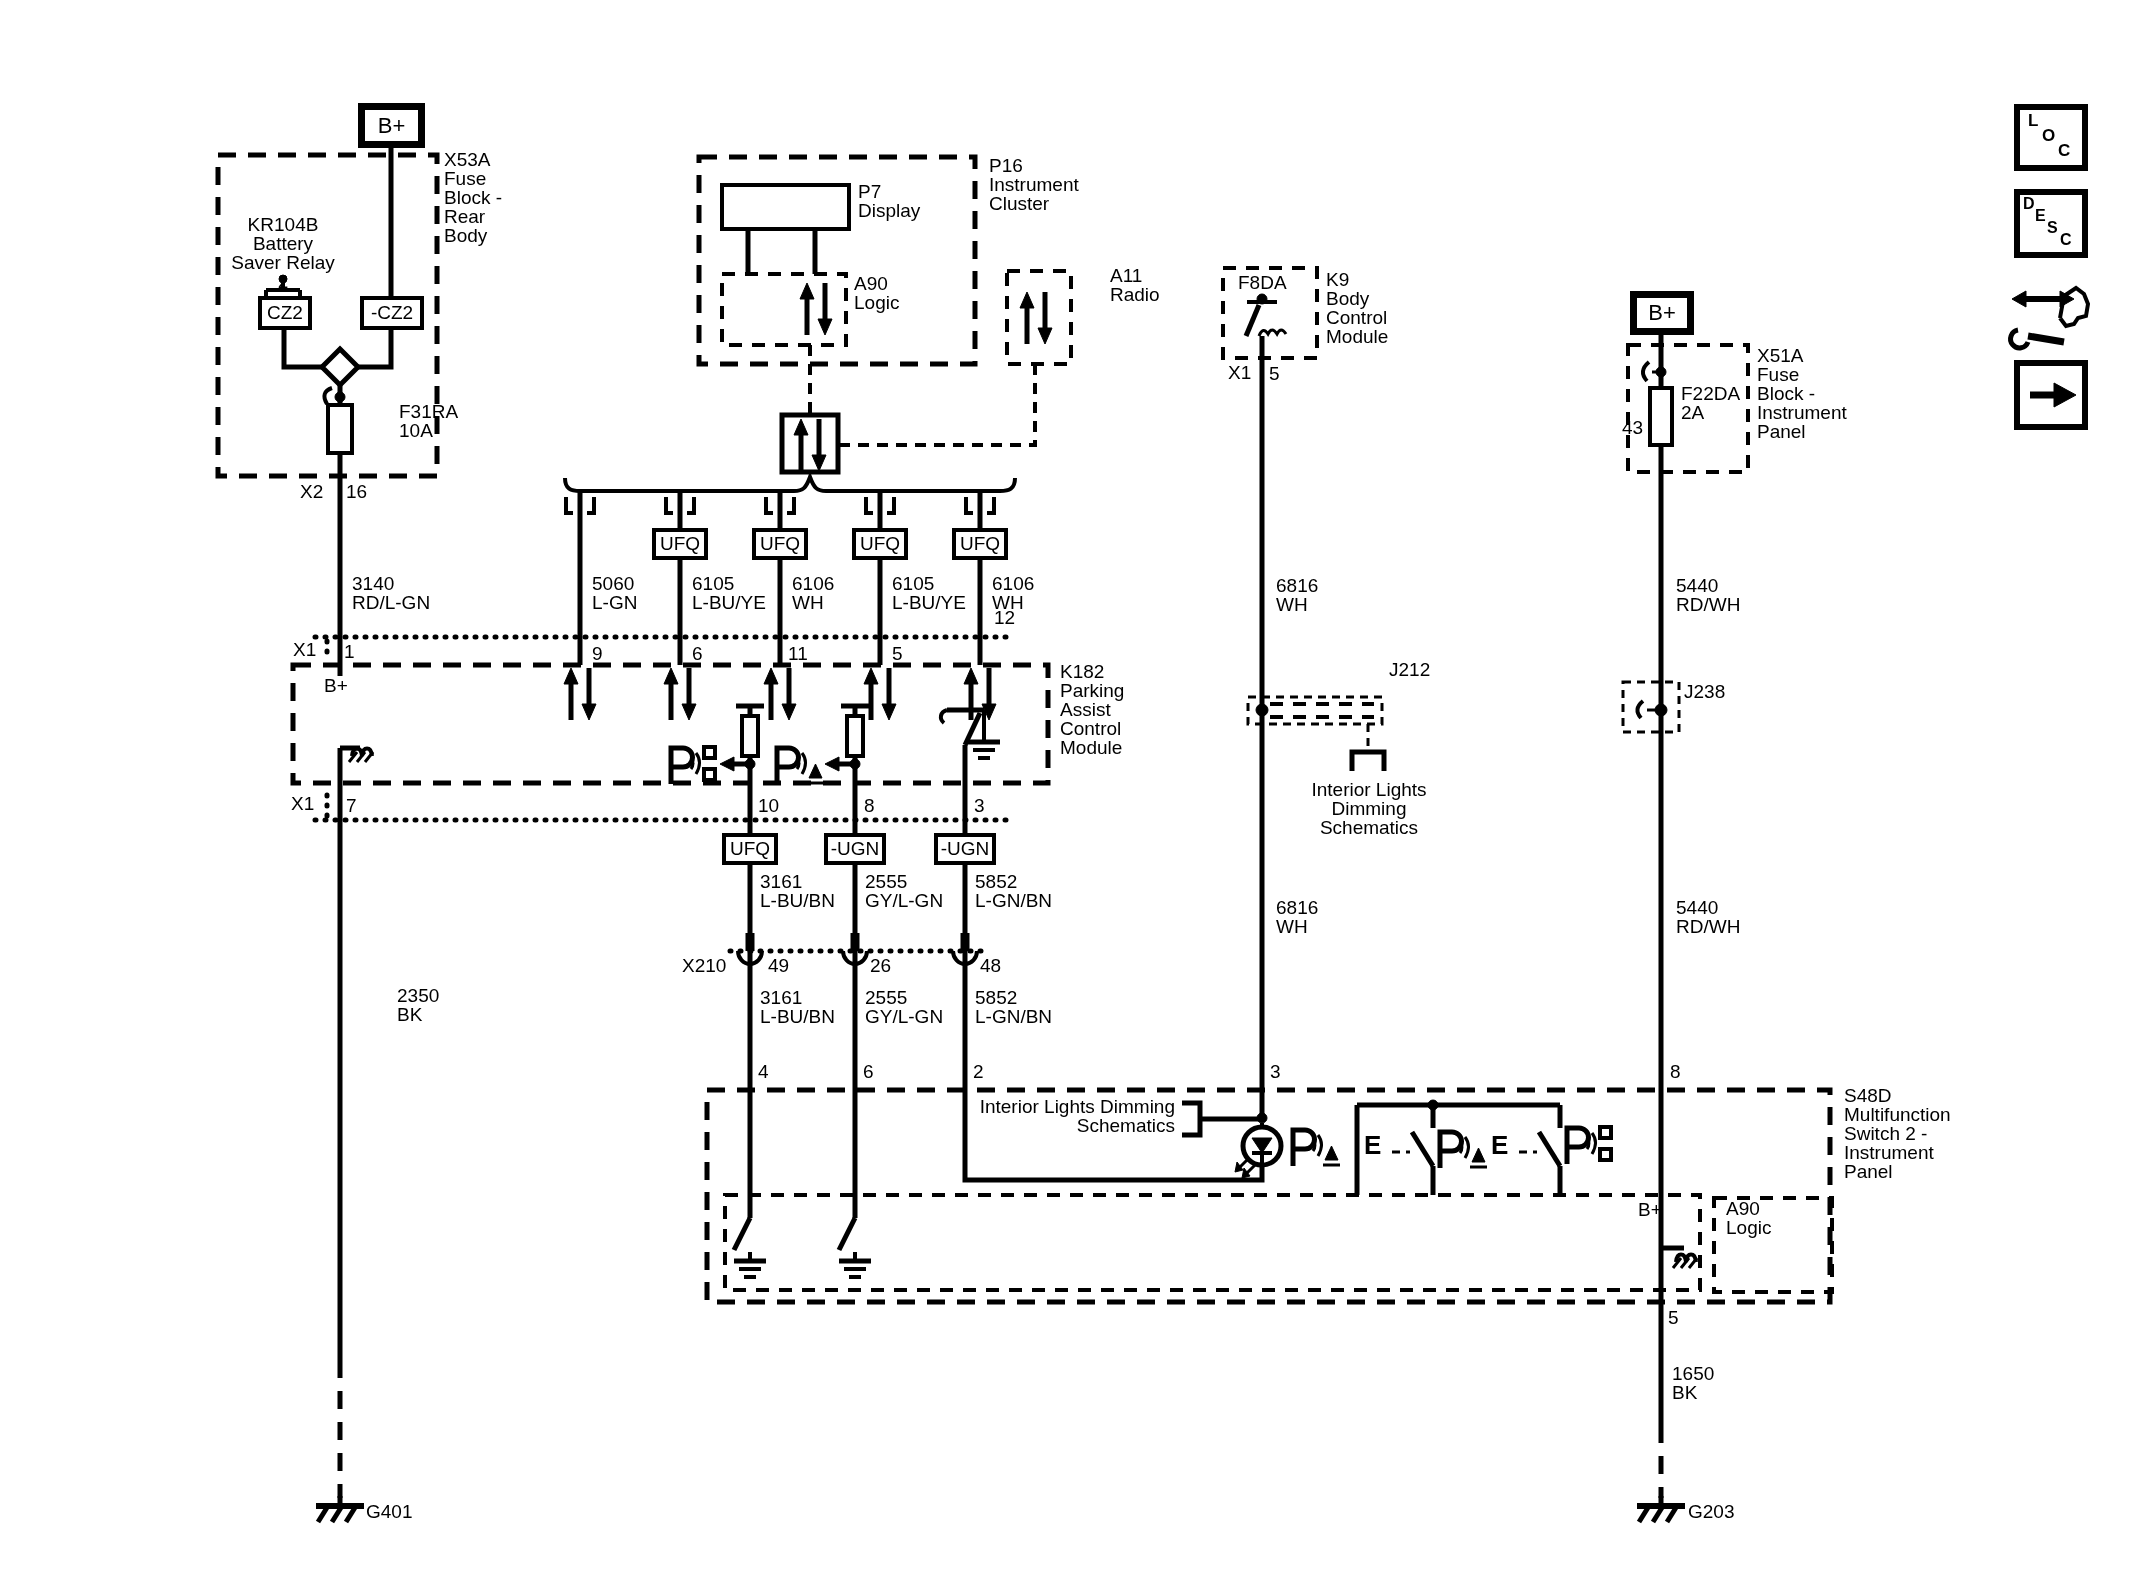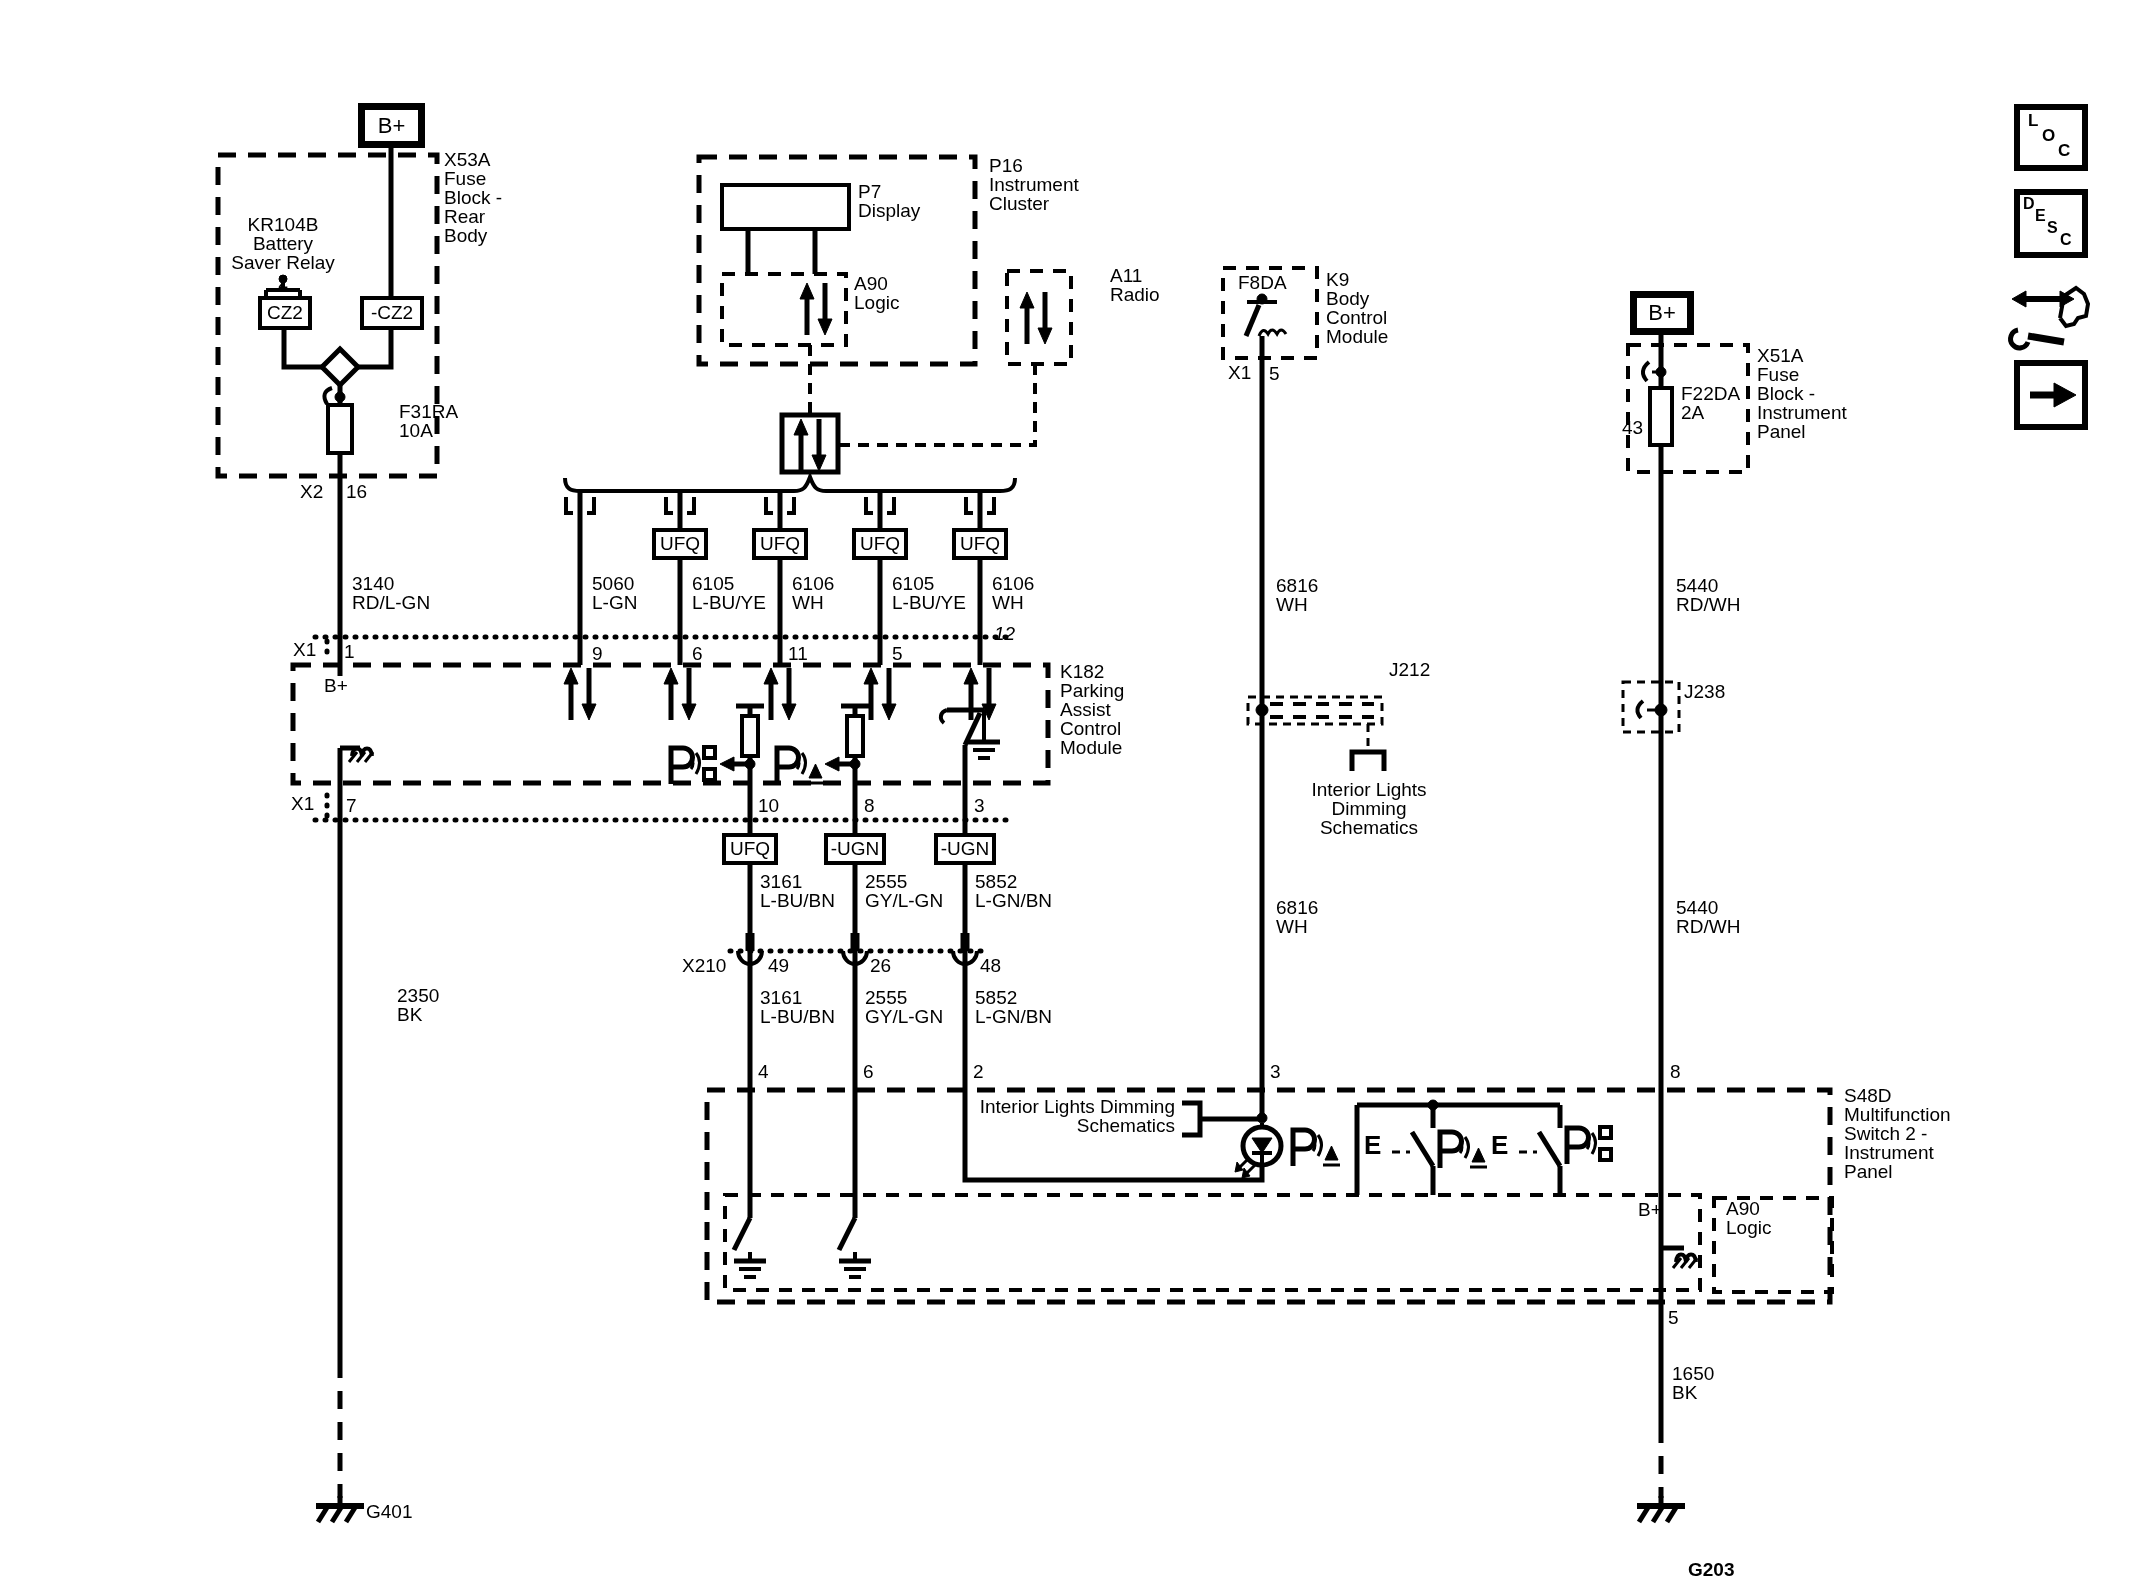--- a/index.html
+++ b/index.html
@@ -315,21 +315,21 @@
     <div class="lbl" style="left: 346px; top: 482px;">16</div>
     <div class="lbl" style="left: 352px; top: 574px;">3140
 RD/L-GN</div>
     <div class="lbl" style="left: 293px; top: 640px;">X1</div>
     <div class="lbl" style="left: 344px; top: 642px;">1</div>
     <div class="lbl" style="left: 324px; top: 676px;">B+</div>
     <div class="lbl" style="left: 592px; top: 644px;">9</div>
     <div class="lbl" style="left: 692px; top: 644px;">6</div>
     <div class="lbl" style="left: 788px; top: 644px;">11</div>
     <div class="lbl" style="left: 892px; top: 644px;">5</div>
-    <div class="lbl" style="left: 994px; top: 624px; font-style: italic;">12</div>
+    <div class="lbl" style="left: 994px; top: 608px;">12</div>
     <div class="lbl" style="left: 592px; top: 574px;">5060
 L-GN</div>
     <div class="lbl" style="left: 692px; top: 574px;">6105
 L-BU/YE</div>
     <div class="lbl" style="left: 792px; top: 574px;">6106
 WH</div>
     <div class="lbl" style="left: 892px; top: 574px;">6105
 L-BU/YE</div>
     <div class="lbl" style="left: 992px; top: 574px;">6106
 WH</div>
@@ -410,21 +410,21 @@
 Instrument
 Panel</div>
     <div class="lbl" style="left: 903px; top: 1097px; width: 272px; text-align: right;">Interior Lights Dimming
 Schematics</div>
     <div class="lbl" style="left: 1726px; top: 1199px;">A90
 Logic</div>
     <div class="lbl" style="left: 1638px; top: 1200px;">B+</div>
     <div class="lbl" style="left: 1668px; top: 1308px;">5</div>
     <div class="lbl" style="left: 1672px; top: 1364px;">1650
 BK</div>
-    <div class="lbl" style="left: 1688px; top: 1560px; font-weight: bold;">G203</div>
+    <div class="lbl" style="left: 1688px; top: 1502px;">G203</div>
     <div class="lbl" style="left: 1364px; top: 1132px; font-size: 26px; line-height: 26px; font-weight: bold;">E</div>
     <div class="lbl" style="left: 1491px; top: 1132px; font-size: 26px; line-height: 26px; font-weight: bold;">E</div>
     <div class="lbl" style="left: 2028px; top: 112px; font-size: 17px; line-height: 17px; font-weight: bold;">L</div>
     <div class="lbl" style="left: 2042px; top: 127px; font-size: 17px; line-height: 17px; font-weight: bold;">O</div>
     <div class="lbl" style="left: 2058px; top: 142px; font-size: 17px; line-height: 17px; font-weight: bold;">C</div>
     <div class="lbl" style="left: 2023px; top: 196px; font-size: 16px; line-height: 16px; font-weight: bold;">D</div>
     <div class="lbl" style="left: 2035px; top: 208px; font-size: 16px; line-height: 16px; font-weight: bold;">E</div>
     <div class="lbl" style="left: 2047px; top: 220px; font-size: 16px; line-height: 16px; font-weight: bold;">S</div>
     <div class="lbl" style="left: 2060px; top: 232px; font-size: 16px; line-height: 16px; font-weight: bold;">C</div>
   </div>

